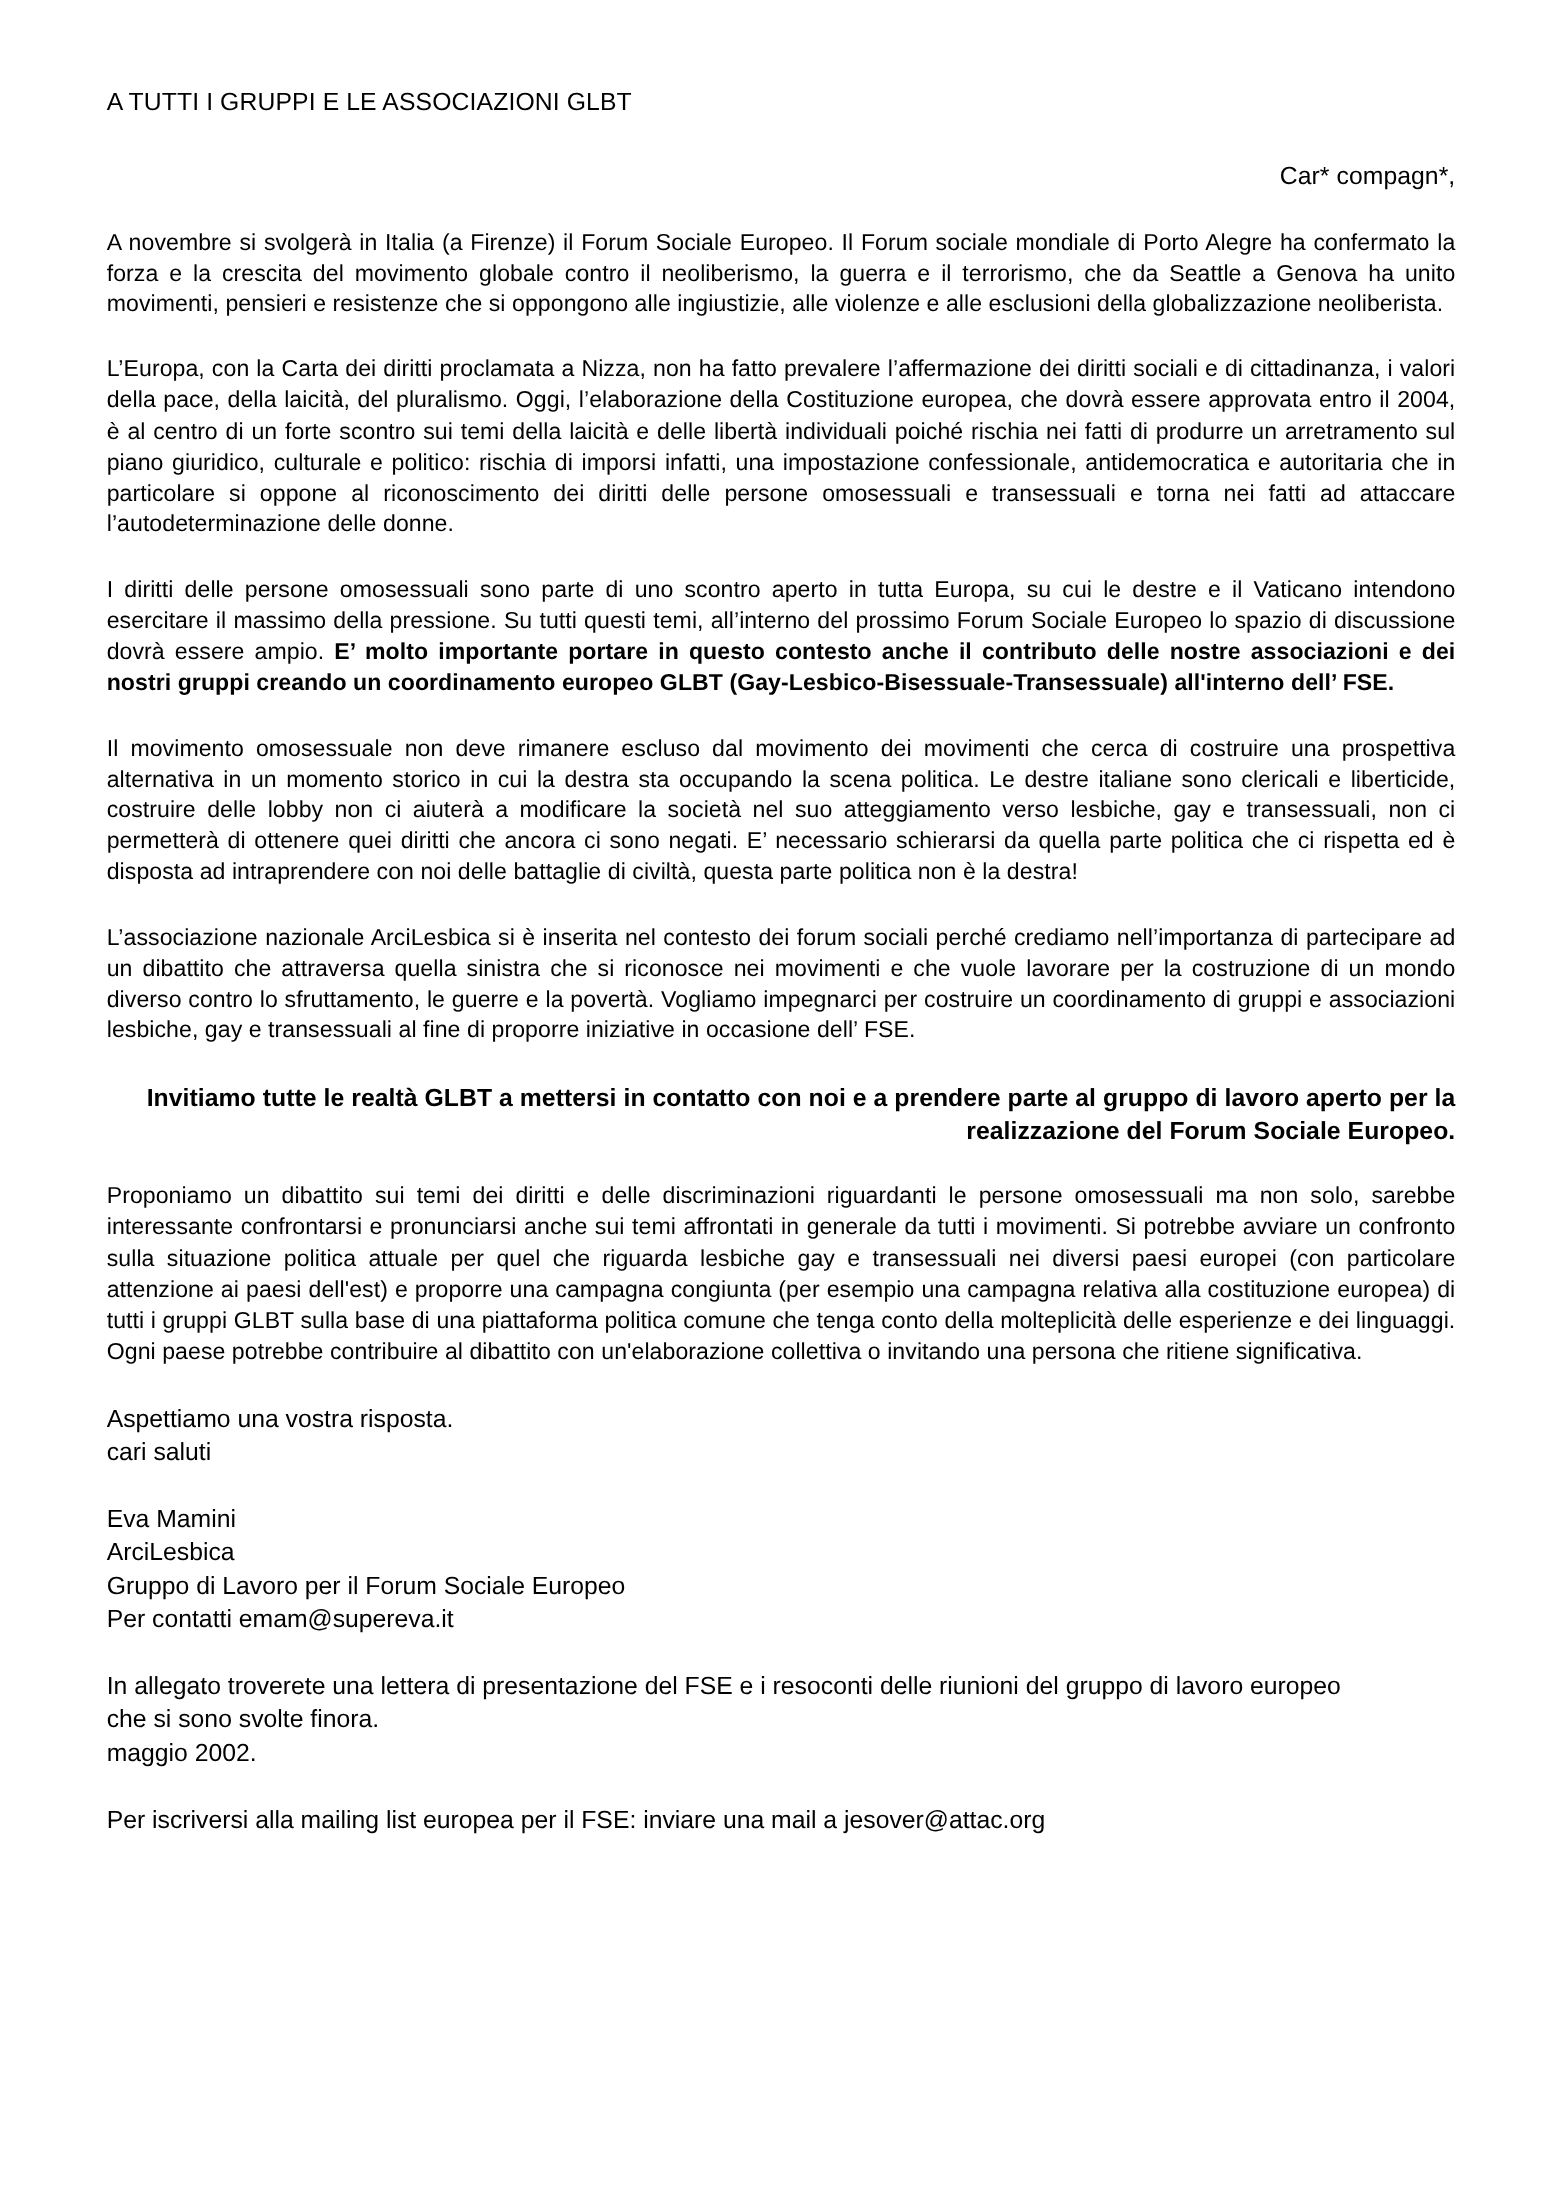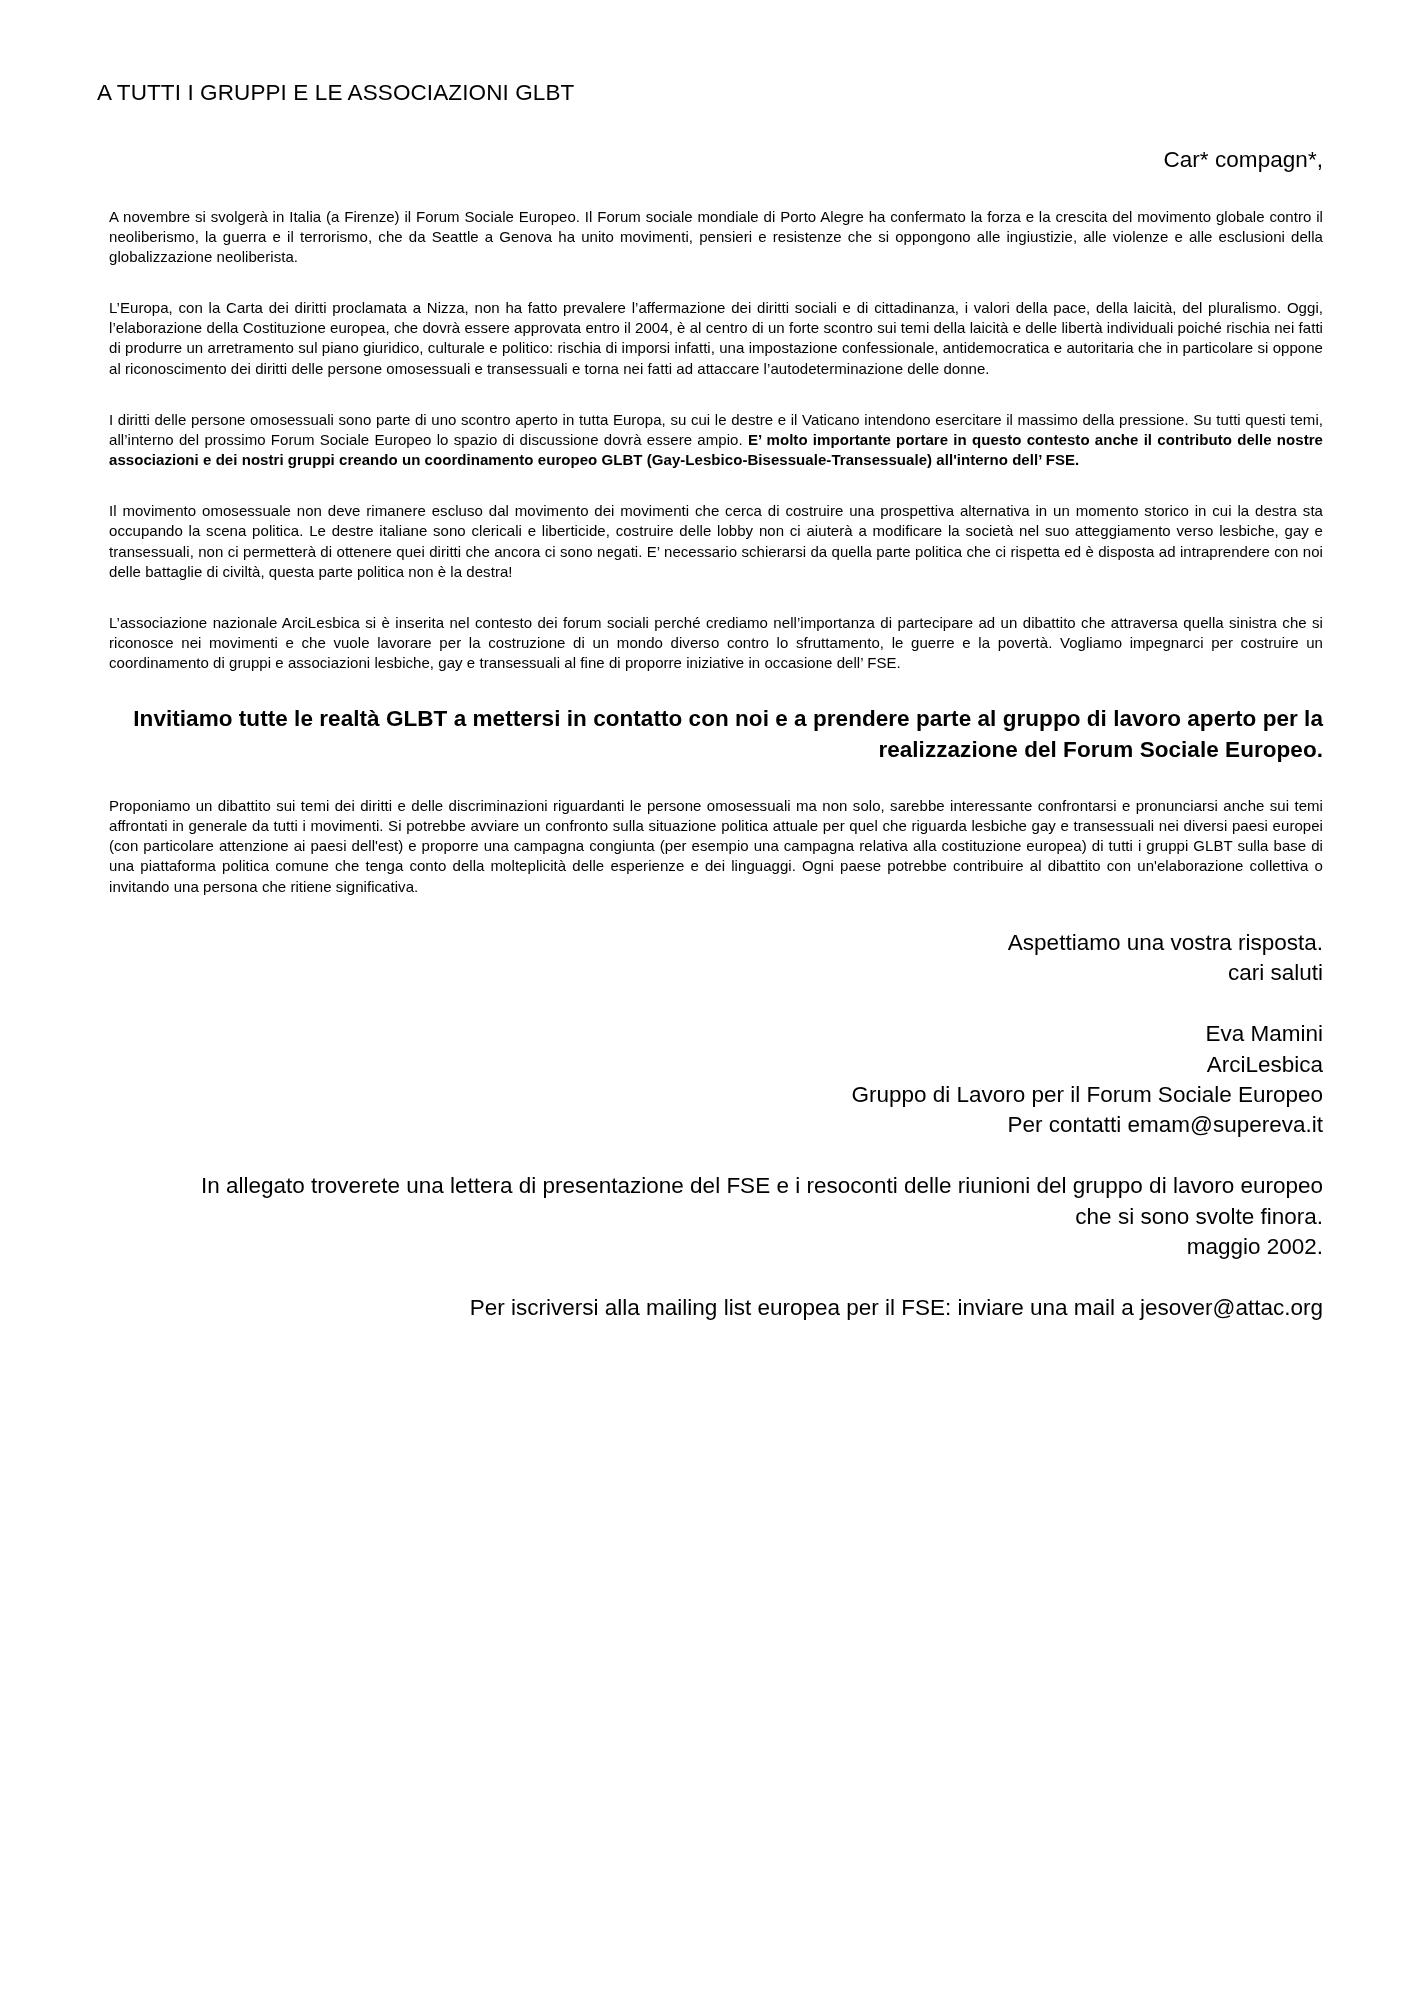--- a/index.html
+++ b/index.html
@@ -23,42 +23,42 @@
     width: 1226px;
   }
   .title {
     font-size: 22.5px;
     line-height: 1.30;
     letter-spacing: 0.1px;
     margin: 0 0 38px 0;
     text-align: left;
   }
   p.para {
-    font-size: 15px;
+    font-size: 21px;
     line-height: 1.345;
-    margin: 0 0 31px 12px;
+    margin: 0 0 31px 0;
     text-align: justify;
     text-justify: inter-word;
     letter-spacing: 0.05px;
   }
   p.block {
     font-size: 22.5px;
     line-height: 1.345;
     margin: 0 0 31px 0;
     text-align: right;
     letter-spacing: 0.05px;
   }
   .b {
     font-weight: bold;
   }
   .sig-line {
     font-size: 22.5px;
     line-height: 1.345;
     margin: 0;
-    text-align: right;
+    text-align: left;
   }
   .spacer-block {
     height: 31px;
   }
 </style>
 </head>
 <body>
 
 <div class="page">
   <div class="doc">

